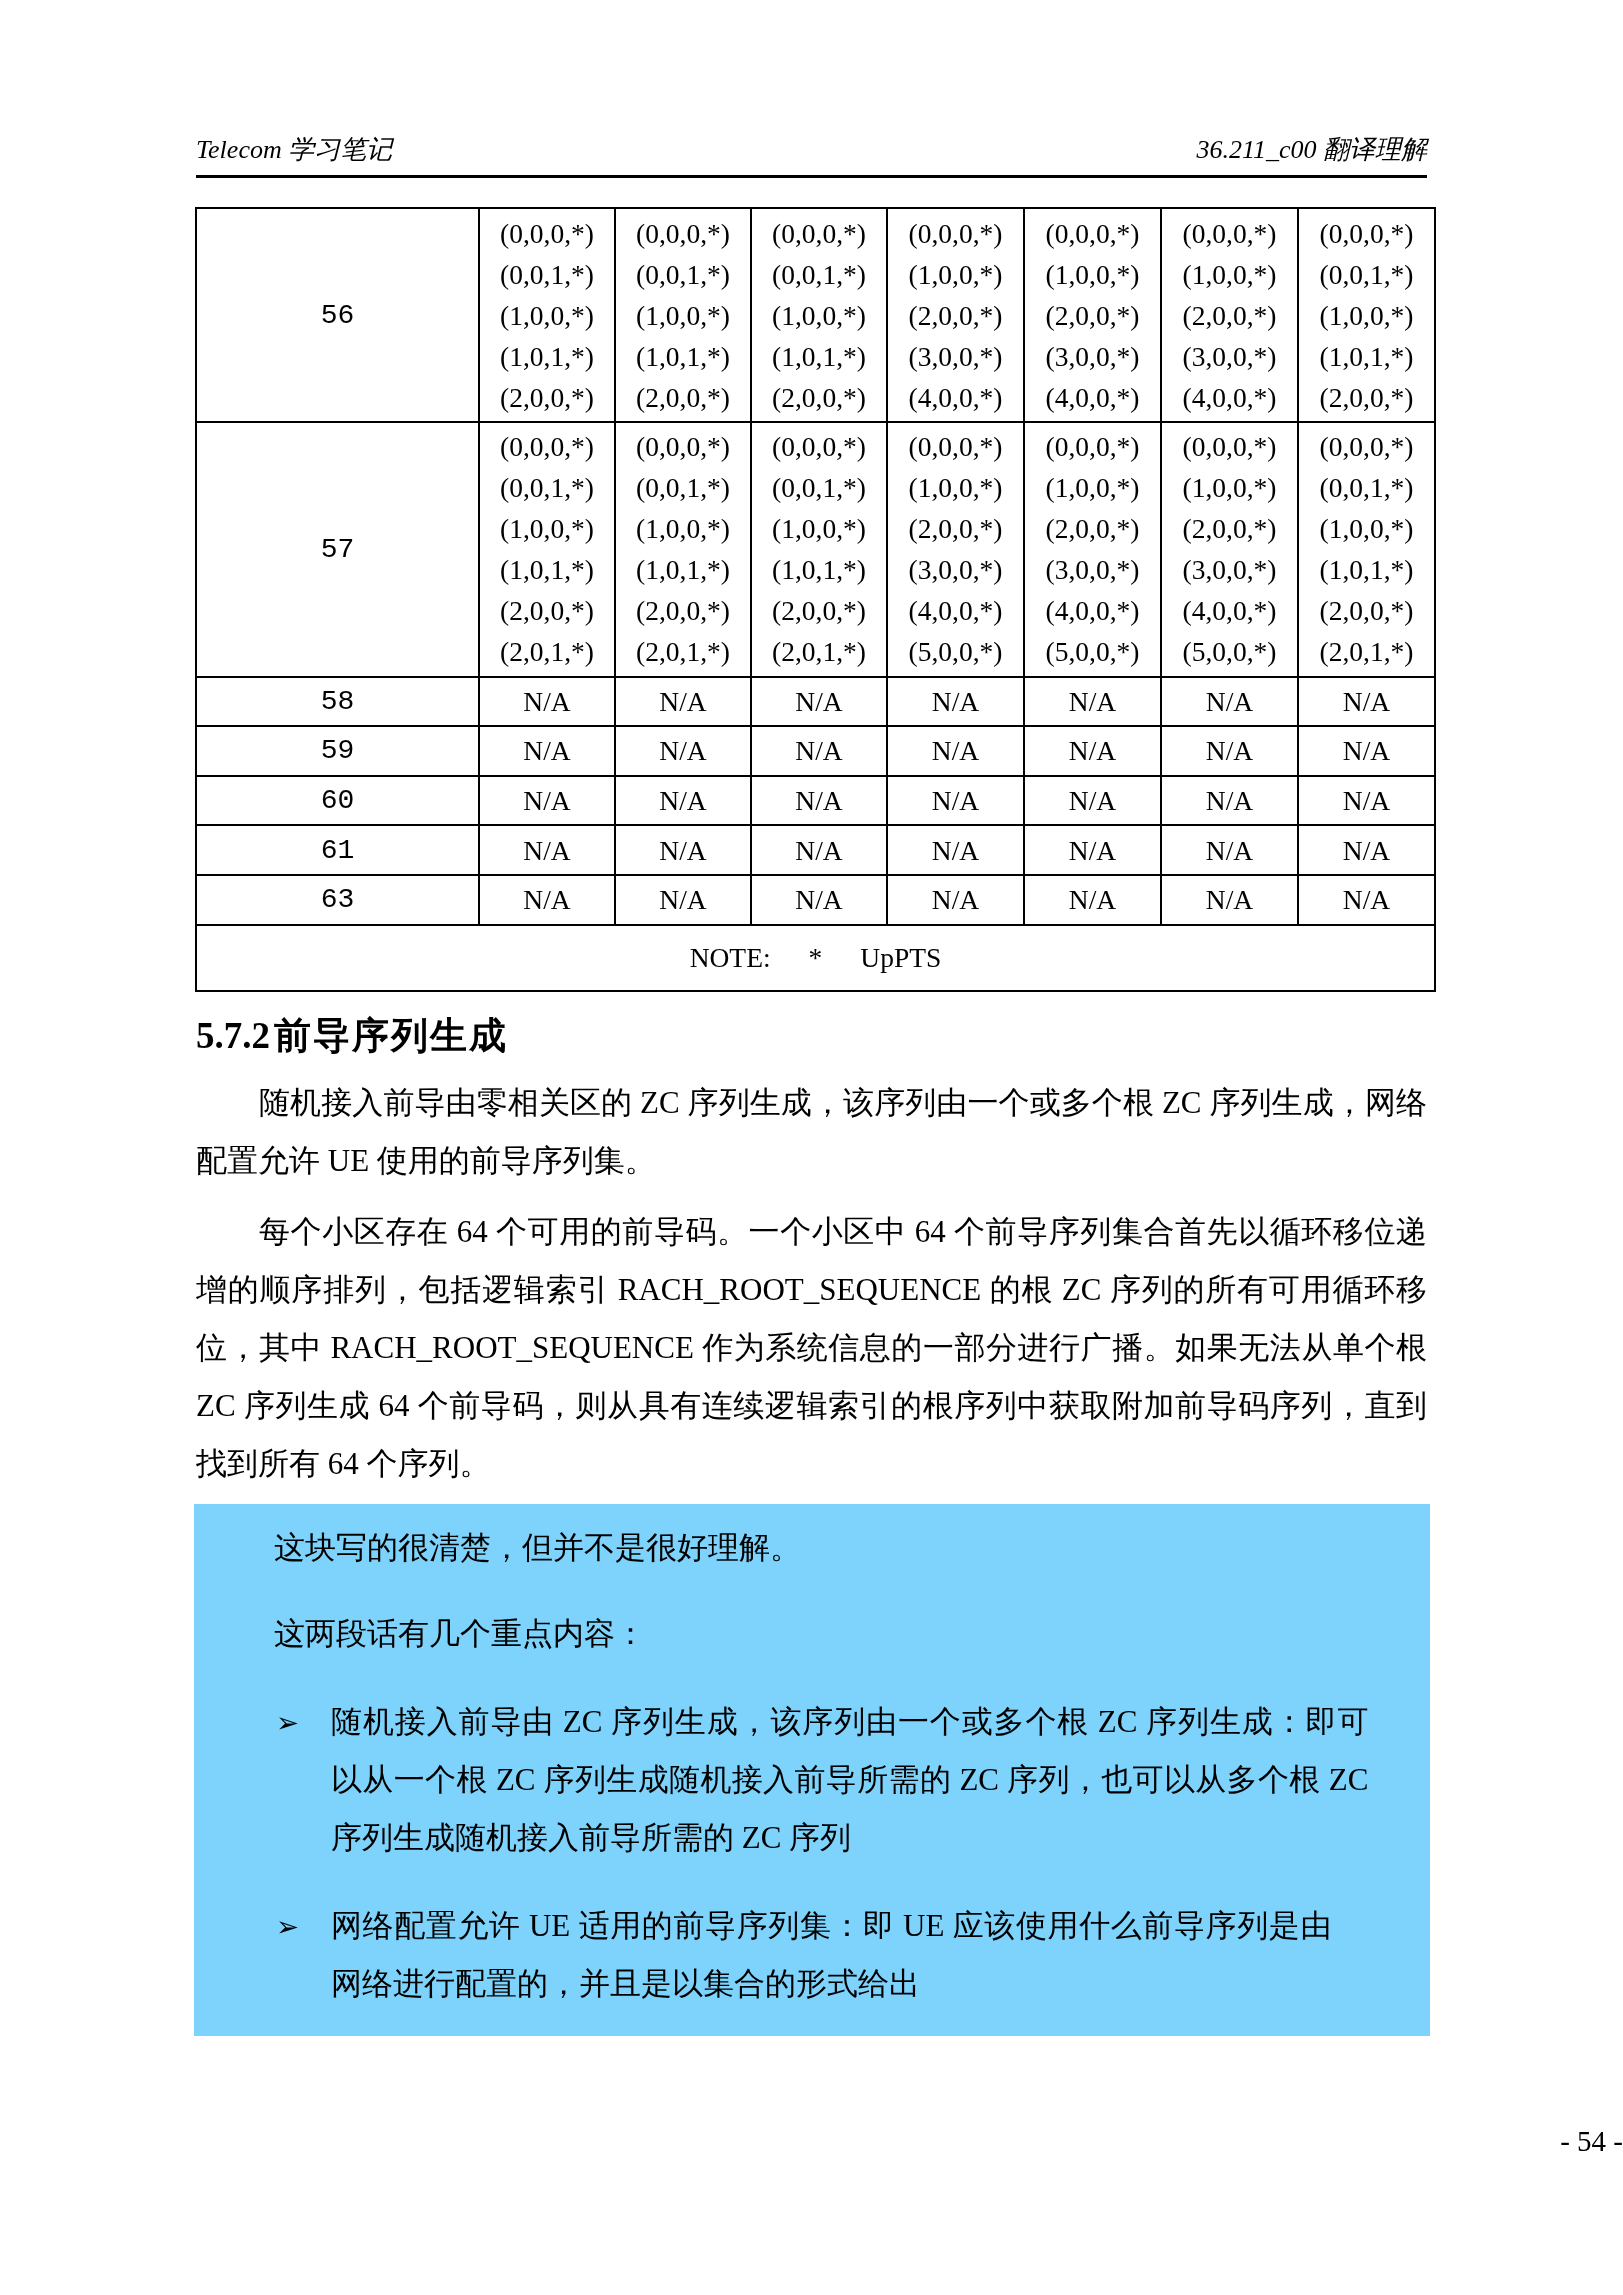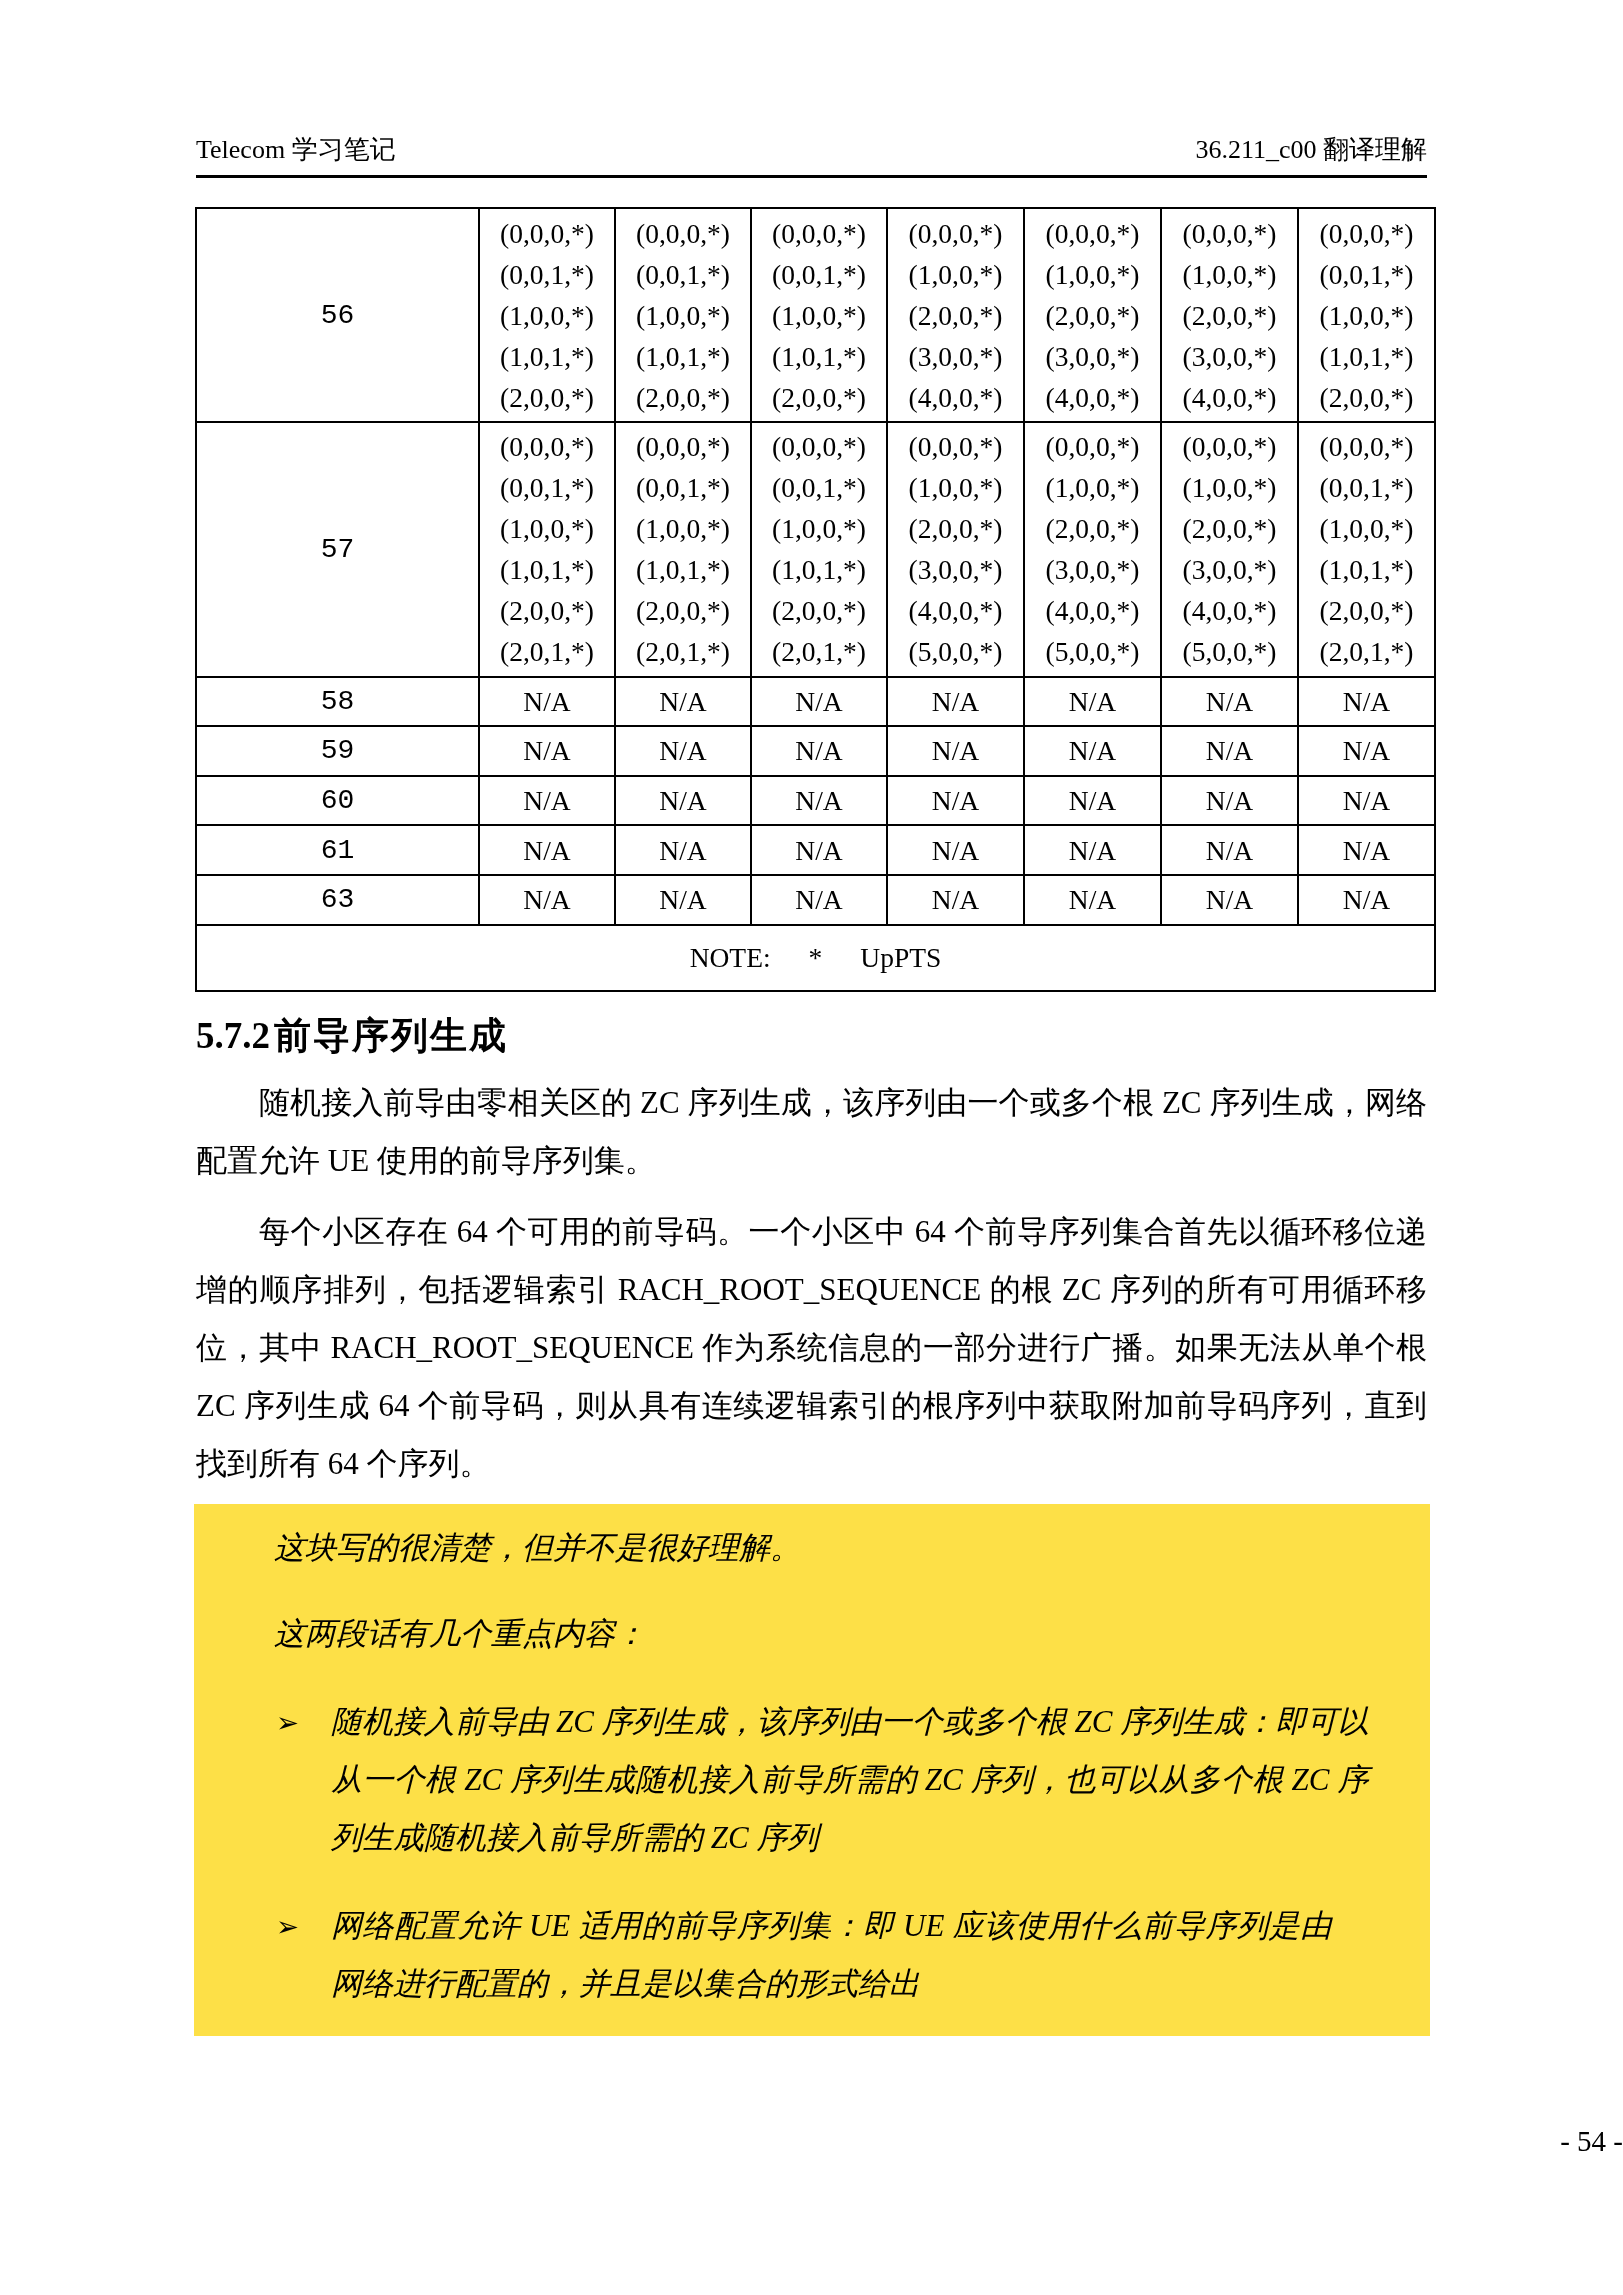--- a/index.html
+++ b/index.html
@@ -6,21 +6,21 @@
   html,body { background:#ffffff; }
   body {
     width:1623px; height:2295px; position:relative;
     color:#000; font-family:"Liberation Serif","DejaVu Serif",serif;
   }
   
   .header {
     margin:0 196px; padding-top:132px; padding-bottom:7.9px;
     border-bottom:3.3px solid #000;
     display:flex; justify-content:space-between; align-items:baseline;
-    font-size:26px; 
+    font-size:26px; font-style:italic;
   }
   
   table.grid {
     margin:29.5px 0 0 195px; width:1238px;
     border-collapse:collapse; table-layout:fixed;
   }
   .grid td {
     border:2px solid #000; border-top-width:2.6px; border-bottom-width:2.6px;
     text-align:center; vertical-align:middle;
     font-size:27.5px; padding:3.3px 0;
@@ -331,21 +331,21 @@
 </table>
 
 <div class="section-heading">
   <span class="section-number">5.7.2</span>
   <span class="section-title">前导序列生成</span>
 </div>
 
 <p class="para">随机接入前导由零相关区的 ZC 序列生成，该序列由一个或多个根 ZC 序列生成，网络配置允许 UE 使用的前导序列集。</p>
 <p class="para">每个小区存在 64 个可用的前导码。一个小区中 64 个前导序列集合首先以循环移位递增的顺序排列，包括逻辑索引 RACH_ROOT_SEQUENCE 的根 ZC 序列的所有可用循环移位，其中 RACH_ROOT_SEQUENCE 作为系统信息的一部分进行广播。如果无法从单个根 ZC 序列生成 64 个前导码，则从具有连续逻辑索引的根序列中获取附加前导码序列，直到找到所有 64 个序列。</p>
 
-<div class="note-box" style="background-color: #fde047; font-style: italic;">
+<div class="note-box" style="background-color: #7dd3fc;">
   <div class="box-line">这块写的很清楚，但并不是很好理解。</div>
   <div class="box-line">这两段话有几个重点内容：</div>
   <div class="bullet">
     <span class="bullet-marker">➢</span>
     <span class="bullet-text">随机接入前导由 ZC 序列生成，该序列由一个或多个根 ZC 序列生成：即可以从一个根 ZC 序列生成随机接入前导所需的 ZC 序列，也可以从多个根 ZC 序列生成随机接入前导所需的 ZC 序列</span>
   </div>
   <div class="bullet">
     <span class="bullet-marker">➢</span>
     <span class="bullet-text">网络配置允许 UE 适用的前导序列集：即 UE 应该使用什么前导序列是由网络进行配置的，并且是以集合的形式给出</span>
   </div>

